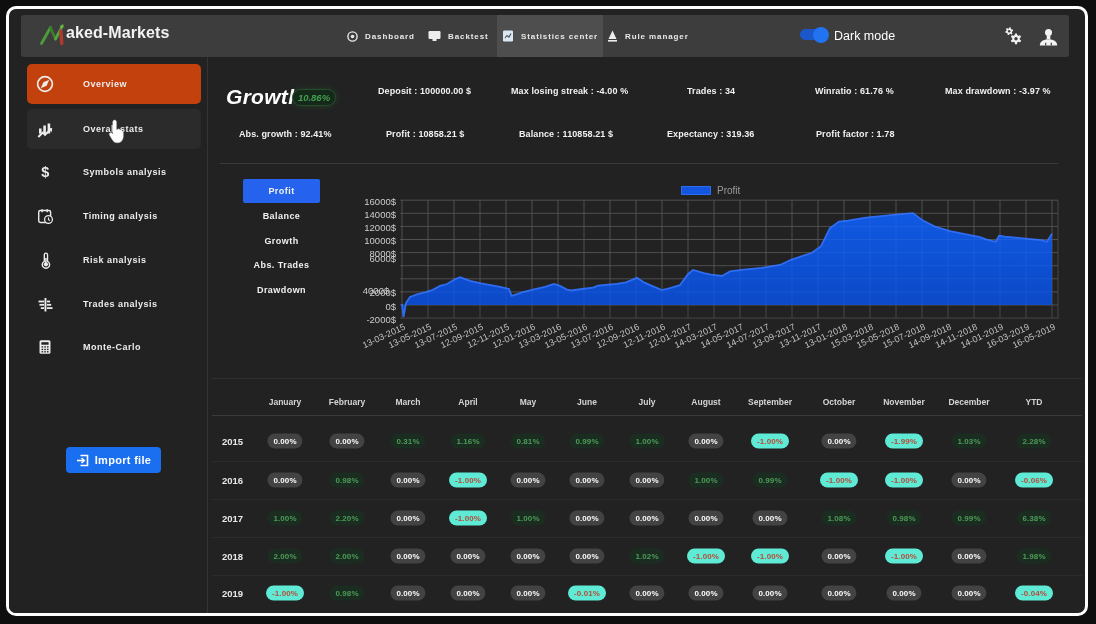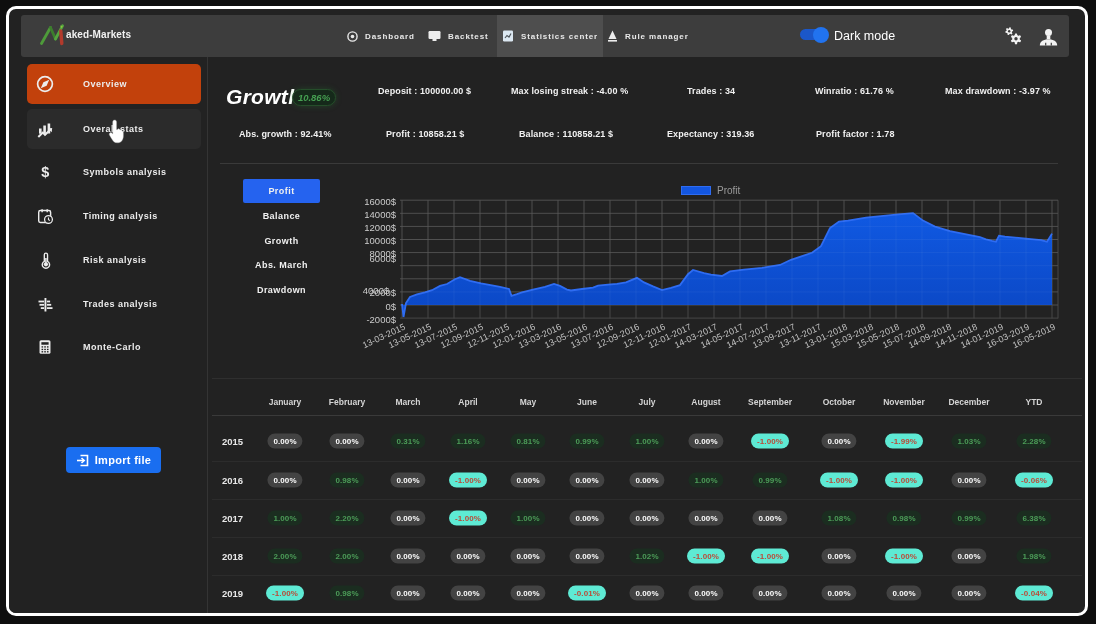--- a/index.html
+++ b/index.html
@@ -2,21 +2,21 @@
 <html><head><meta charset="utf-8">
 <style>
 *{margin:0;padding:0;box-sizing:border-box;}
 html,body{width:1096px;height:624px;background:#0e0e0e;font-family:"Liberation Sans",sans-serif;overflow:hidden;}
 #frame{position:absolute;left:6px;top:6px;width:1082px;height:610px;border:3px solid #fff;border-radius:10px;background:#222222;overflow:hidden;}
 .abs{position:absolute;}
 #navbar{position:absolute;left:12px;top:6px;width:1048px;height:42px;background:#3d3d3d;border-radius:3px;}
 .navitem{position:absolute;top:0;height:42px;display:flex;align-items:center;color:#e9e9e9;font-size:8px;font-weight:bold;letter-spacing:0.9px;}
 .navitem svg{margin-right:7px;}
 #logo{position:absolute;left:19px;top:9px;display:flex;align-items:flex-start;}
-#logotxt{color:#f2f2f2;font-size:10px;font-weight:bold;letter-spacing:0.1px;margin-top:5px;}
+#logotxt{color:#f2f2f2;font-size:16px;font-weight:bold;letter-spacing:0.1px;}
 #sidebar{position:absolute;left:0px;top:48px;width:198px;height:556px;background:#222222;}
 #vsep{position:absolute;left:198px;top:48px;width:1px;height:556px;background:#343434;}
 .sideitem{position:absolute;left:18px;width:174px;height:40px;border-radius:5px;display:flex;align-items:center;color:#ececec;font-size:9px;font-weight:bold;letter-spacing:0.5px;}
 .sideitem .sicon{position:absolute;left:9px;width:18px;height:18px;display:flex;align-items:center;justify-content:center;}
 .sideitem .stxt{position:absolute;left:56px;}
 .statlbl{position:absolute;white-space:nowrap;color:#f1f1f1;font-size:9px;font-weight:bold;letter-spacing:0.1px;transform:translateY(-50%);}
 .sep{position:absolute;height:1px;background:#3a3a3a;}
 .chbtn{position:absolute;left:234px;width:77px;height:24px;display:flex;align-items:center;justify-content:center;color:#f0f0f0;font-size:9px;font-weight:bold;letter-spacing:0.45px;}
 .pill{position:absolute;height:15px;border-radius:8px;display:flex;align-items:center;justify-content:center;font-size:8px;font-weight:bold;letter-spacing:0.1px;transform:translate(-50%,-50%);padding:0 6px;}
 .pill.z{background:#434343;color:#fdfdfd;}
@@ -195,21 +195,21 @@
     <div class="statlbl" style="left:936px;top:82px;">Max drawdown : -3.97 %</div>
     <div class="statlbl" style="left:230px;top:125px;">Abs. growth : 92.41%</div>
     <div class="statlbl" style="left:377px;top:125px;">Profit : 10858.21 $</div>
     <div class="statlbl" style="left:510px;top:125px;">Balance : 110858.21 $</div>
     <div class="statlbl" style="left:658px;top:125px;">Expectancy : 319.36</div>
     <div class="statlbl" style="left:807px;top:125px;">Profit factor : 1.78</div>
     <div class="sep" style="left:211px;top:154px;width:838px;"></div>
     <div class="chbtn" style="top:170px;background:#2563ef;border-radius:2px;">Profit</div>
     <div class="chbtn" style="top:195px;">Balance</div>
     <div class="chbtn" style="top:220px;">Growth</div>
-    <div class="chbtn" style="top:244px;">Abs. March</div>
+    <div class="chbtn" style="top:244px;">Abs. Trades</div>
     <div class="chbtn" style="top:269px;">Drawdown</div>
     <div class="ylbl" style="left:347px;top:191.7px;">16000$</div>
     <div class="ylbl" style="left:347px;top:204.79999999999998px;">14000$</div>
     <div class="ylbl" style="left:347px;top:217.89999999999998px;">12000$</div>
     <div class="ylbl" style="left:347px;top:231.0px;">10000$</div>
     <div class="ylbl" style="left:347px;top:244.1px;">8000$</div>
     <div class="ylbl" style="left:347px;top:249px;">6000$</div>
     <div class="ylbl" style="left:347px;top:281px;text-align:center;">4000$</div>
     <div class="ylbl" style="left:347px;top:283.4px;">2000$</div>
     <div class="ylbl" style="left:347px;top:296.5px;">0$</div>

